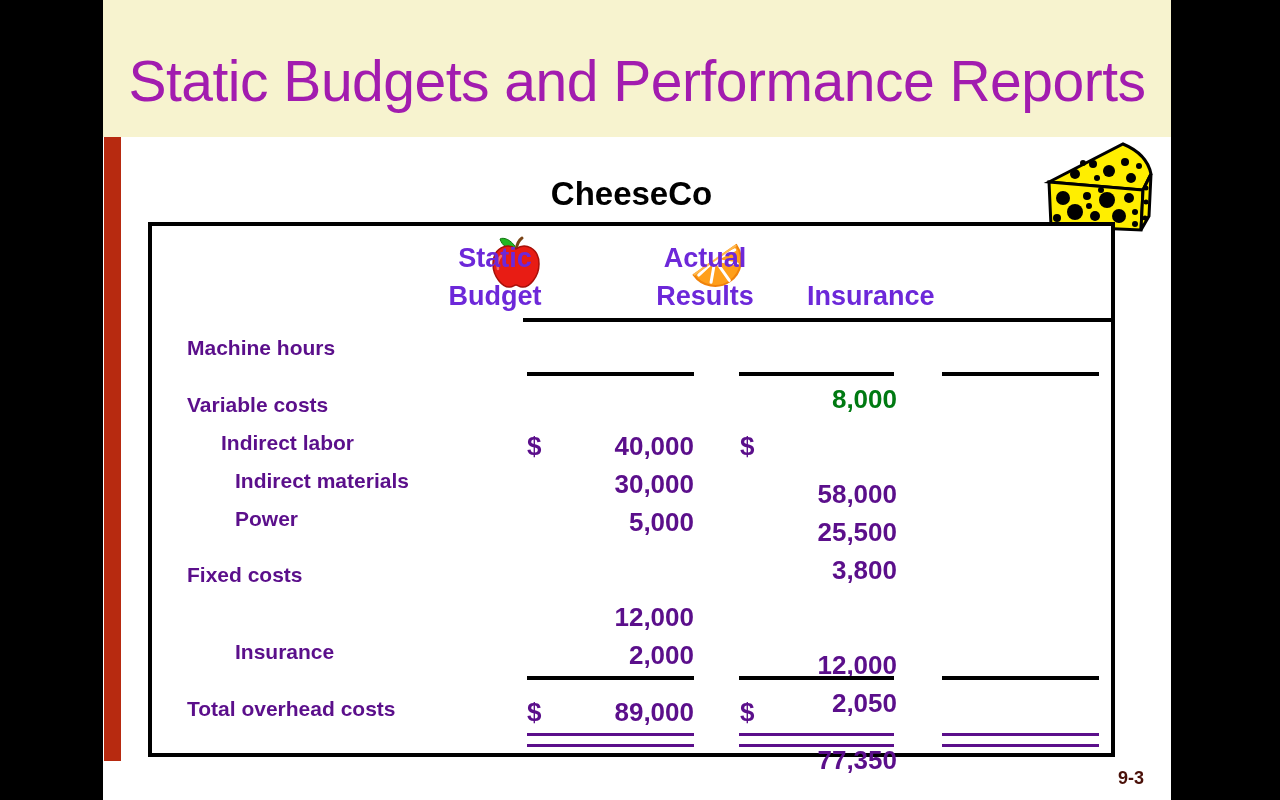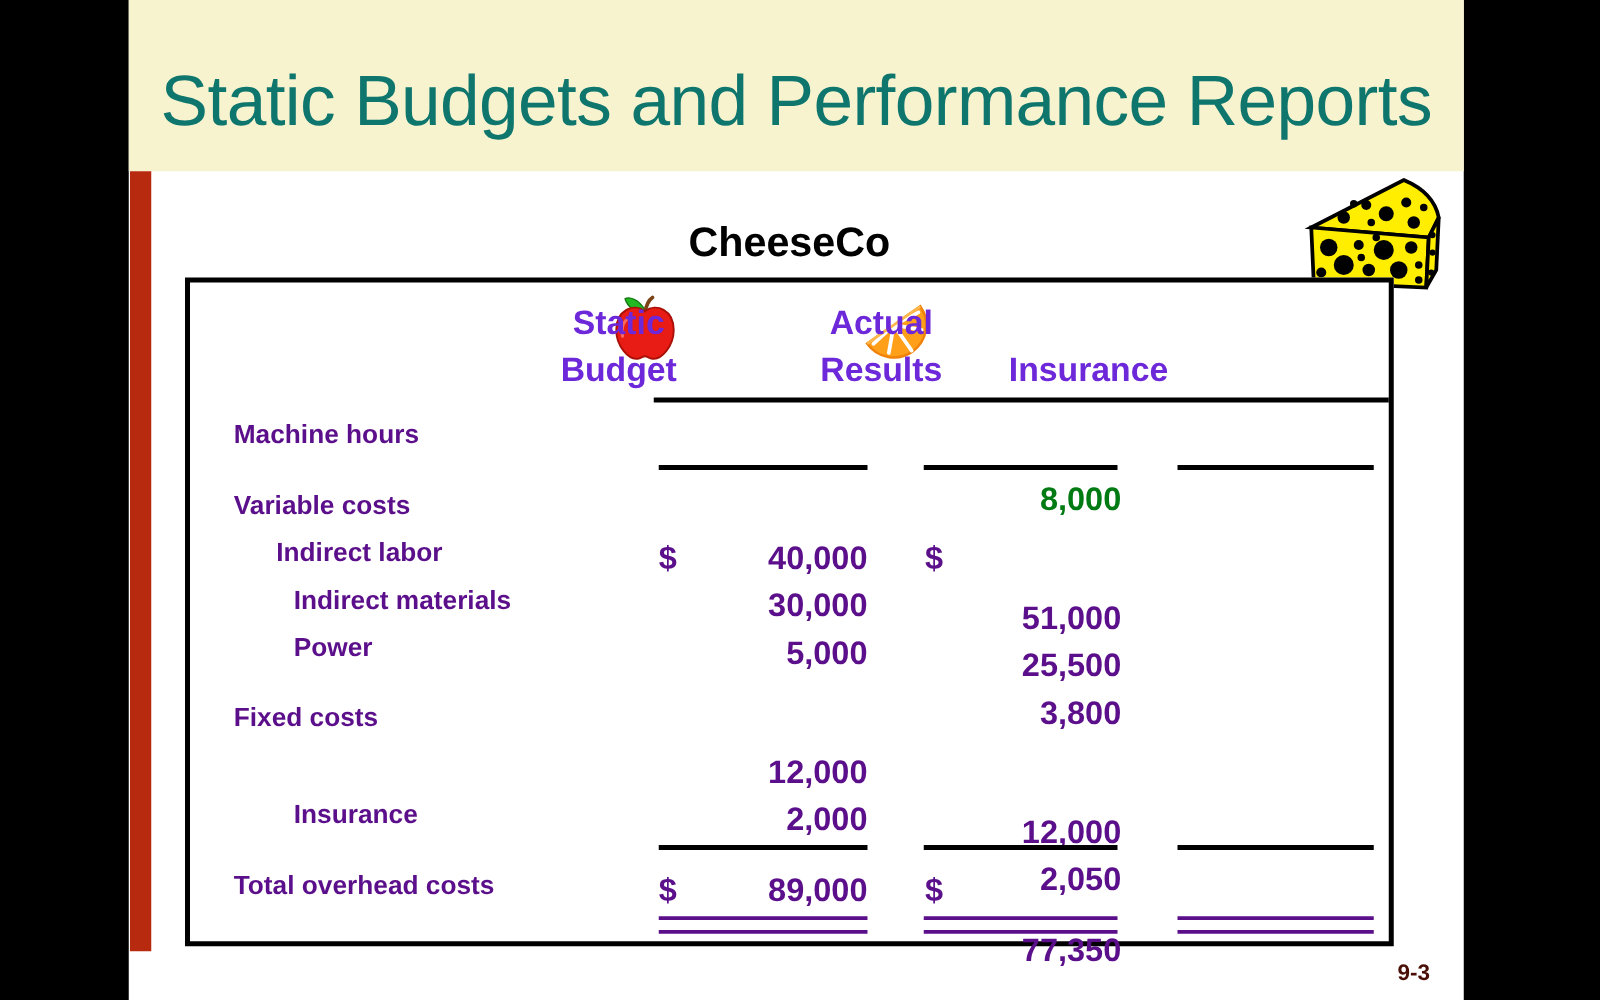--- a/index.html
+++ b/index.html
@@ -42,21 +42,21 @@
   }
   .title-text {
     position: absolute;
     left: 0;
     right: 0;
     top: 50px;
     text-align: center;
     font-family: "Liberation Sans", sans-serif;
     font-size: 57px;
     font-weight: 400;
-    color: #0f766e;
+    color: #a21caf;
     letter-spacing: -0.5px;
     line-height: 62px;
     white-space: nowrap;
   }
 
   
   .red-bar {
     position: absolute;
     left: 104px;
     top: 137px;
@@ -315,21 +315,21 @@
       <div class="rule-blk b" style="top:146px;"></div>
       <div class="rule-blk a" style="top:146px;"></div>
       <div class="rule-blk v" style="top:146px;"></div>
 
       <div class="row-label" style="left:35px; top:167px;">Variable costs</div>
 
       <div class="row-label indent" style="left:21px; top:205px;">Indirect labor</div>
       <div class="cell-cur cur-budget" style="top:205px;">$</div>
       <div class="cell-num col-budget" style="top:205px;">40,000</div>
       <div class="cell-cur cur-actual" style="top:205px;">$</div>
-      <div class="cell-num col-actual" style="top:205px;">51,000</div>
+      <div class="cell-num col-actual" style="top:205px;">58,000</div>
 
       <div class="row-label indent" style="left:35px; top:243px;">Indirect materials</div>
       <div class="cell-num col-budget" style="top:243px;">30,000</div>
       <div class="cell-num col-actual" style="top:243px;">25,500</div>
 
       <div class="row-label indent" style="left:35px; top:281px;">Power</div>
       <div class="cell-num col-budget" style="top:281px;">5,000</div>
       <div class="cell-num col-actual" style="top:281px;">3,800</div>
 
       <div class="row-label" style="left:35px; top:337px;">Fixed costs</div>

